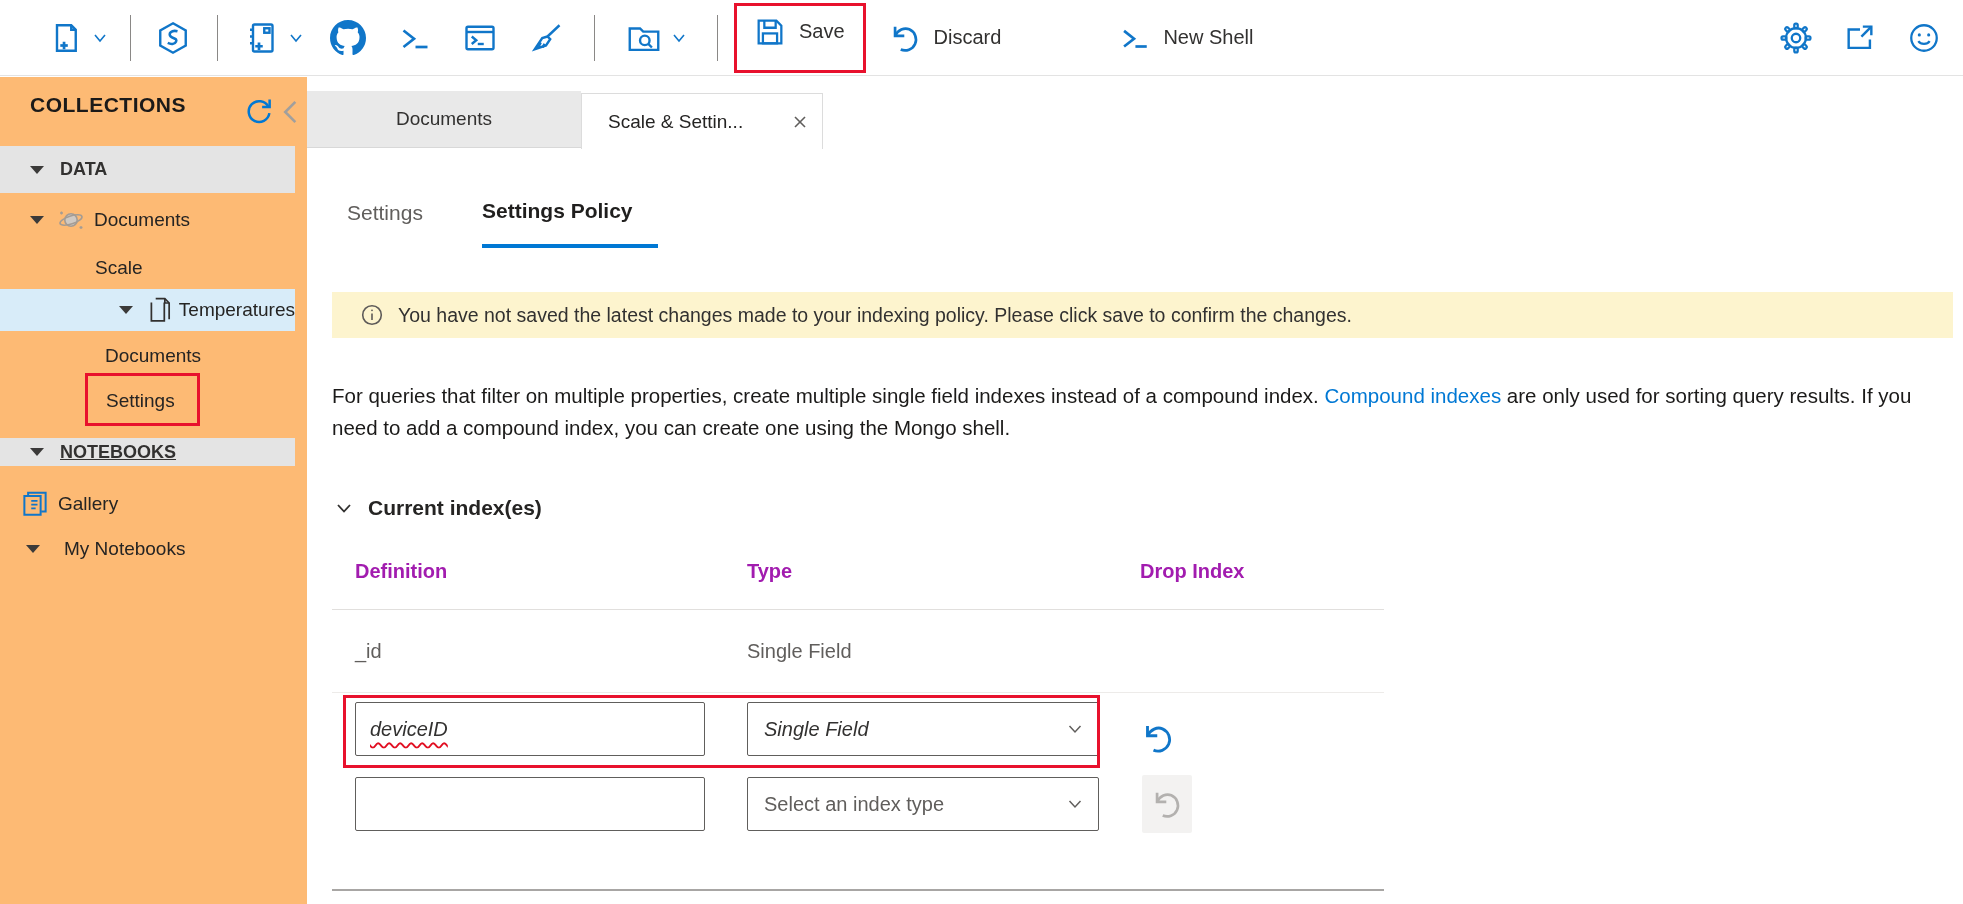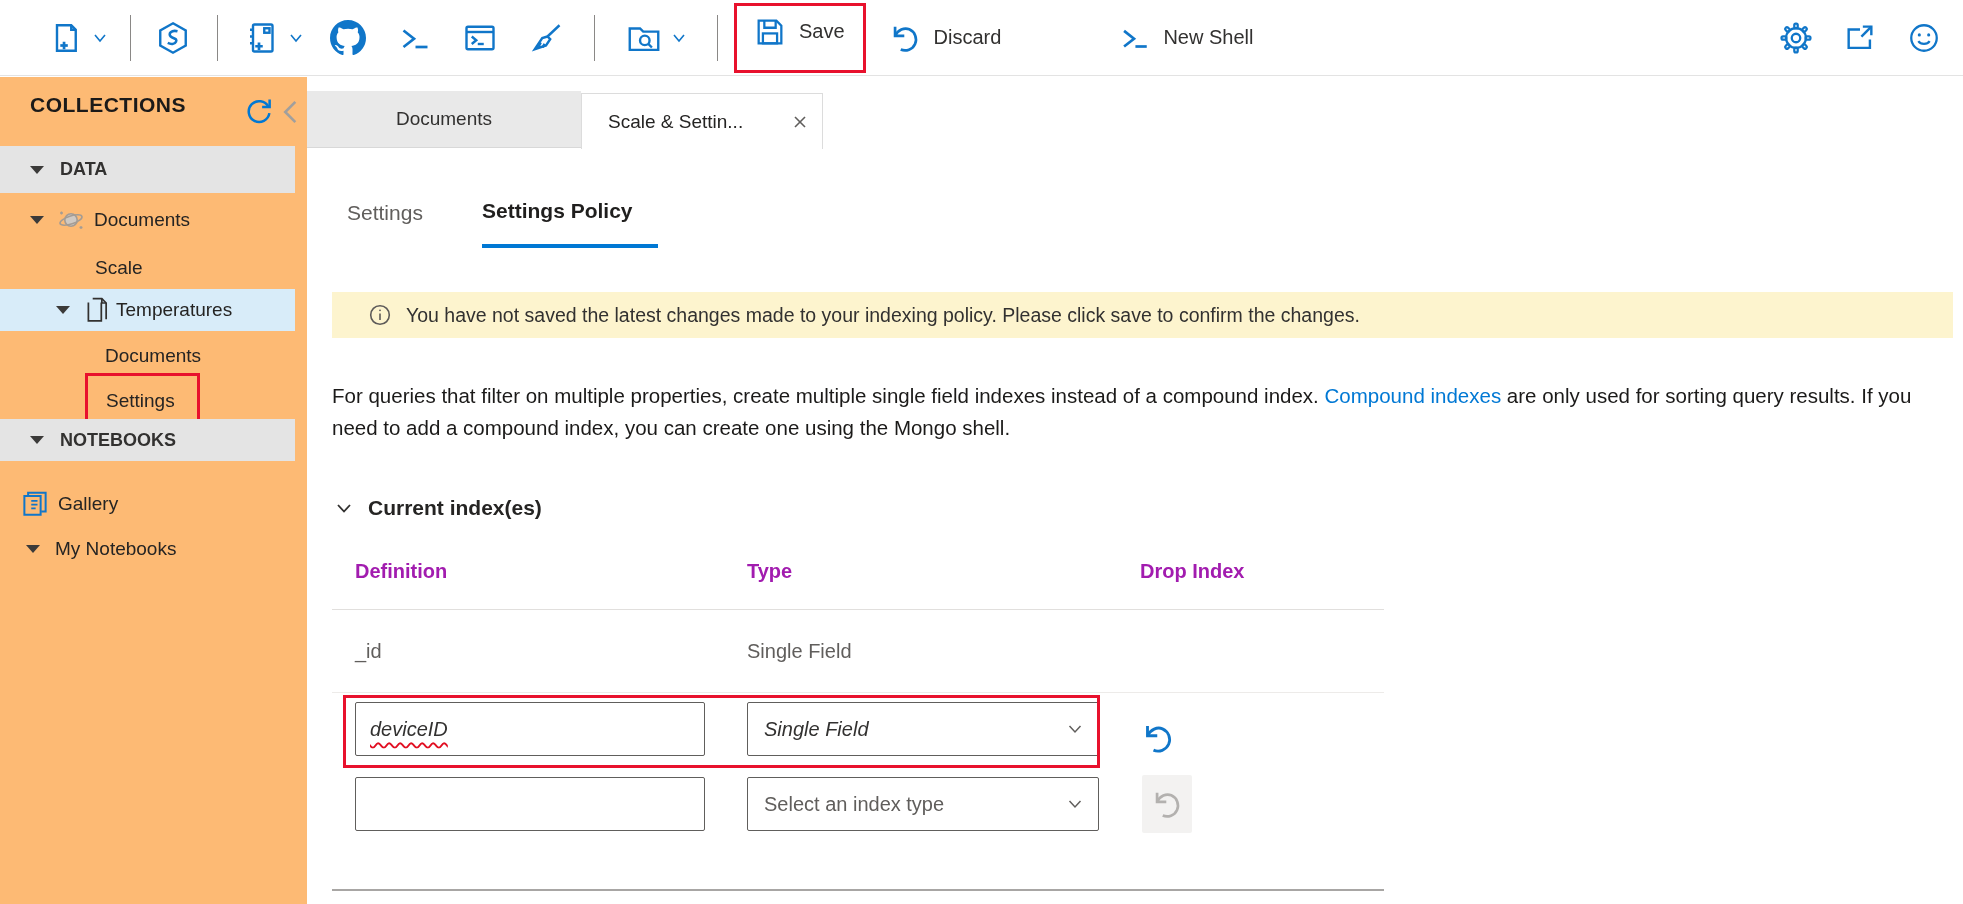--- a/index.html
+++ b/index.html
@@ -25,42 +25,42 @@
 
   
   .sidebar{ position:absolute; top:77px; left:0; width:307px; height:827px; background:#fdba74; }
   .side-header{ position:absolute; top:16px; left:30px; font-size:21px; font-weight:bold;
     color:#1b1a19; letter-spacing:.5px; }
   .side-refresh{ position:absolute; top:18px; left:244px; color:var(--accent); cursor:pointer; }
   .side-collapse{ position:absolute; top:22px; left:280px; color:#a19f9d; cursor:pointer; }
   .srow{ position:absolute; left:0; width:295px; display:flex; align-items:center;
     font-size:19px; color:#252423; cursor:pointer; }
   .srow.gray{ background:var(--rowgray); font-weight:bold; font-size:18px; color:#323130; }
-  .srow.sel{ background:var(--selection); }
+  .srow.sel{ background:var(--selection);justify-content:flex-end; }
   .tri{ width:0; height:0; border-left:7px solid transparent; border-right:7px solid transparent;
     border-top:8px solid #3b3a39; flex:0 0 auto; }
   .red-box{ position:absolute; border:3px solid var(--red); pointer-events:none; }
 
   
   .tab-docs{ position:absolute; left:307px; top:91px; width:274px; height:57px;
     background:#e9e9e9; border-bottom:1px solid #d8d8d8; display:flex; align-items:center;
     justify-content:center; font-size:19px; color:#323130; cursor:pointer; }
   .tab-active{ position:absolute; left:581px; top:93px; width:242px; height:56px;
     background:#fff; border:1px solid #dcdcdc; border-bottom:none; display:flex;
     align-items:center; font-size:19px; color:#252423; padding:0 14px 0 26px; cursor:pointer; }
   .tab-active .close{ margin-left:auto; color:#605e5c; cursor:pointer; }
 
   
   .pivot-settings{ position:absolute; left:347px; top:201px; font-size:21px; color:#605e5c; cursor:pointer; }
   .pivot-indexing{ position:absolute; left:482px; top:199px; font-size:21px; font-weight:bold; color:#201f1e; cursor:pointer; }
   .pivot-underline{ position:absolute; left:482px; top:244px; width:176px; height:4px; background:var(--accent); }
 
   
   .banner{ position:absolute; left:332px; top:292px; width:1621px; height:46px;
-    background:var(--banner-bg); display:flex; align-items:center; padding-left:36px; }
+    background:var(--banner-bg); display:flex; align-items:center; padding-left:28px; }
   .banner .txt{ font-size:19.5px; color:#323130; margin-left:14px; }
   .banner-icon{ color:#5d5a58; }
 
   
   .desc{ position:absolute; left:332px; top:380px; width:1626px; font-size:20.5px;
     line-height:32px; color:#1b1a19; }
   .desc a{ color:var(--accent); text-decoration:none; cursor:pointer; }
 
   
   .section-head{ position:absolute; left:334px; top:496px; display:flex; align-items:center;
@@ -305,39 +305,39 @@
 
   <div class="srow" style="top:260px; height:38px;">
     <span style="margin-left:105px">Documents</span>
   </div>
 
   <div class="srow" style="top:302px; height:44px;">
     <span style="margin-left:106px">Settings</span>
   </div>
   <div class="red-box" style="left:85px; top:296px; width:115px; height:53px;"></div>
 
-  <div class="srow gray" style="top:342px; height:42px;">
+  <div class="srow gray" style="top:361px; height:28px;text-decoration:underline;">
     <span class="tri" style="margin-left:30px"></span>
     <span style="margin-left:16px">NOTEBOOKS</span>
   </div>
 
   <div class="srow" style="top:407px; height:40px;">
     <span style="margin-left:20px">
       <svg width="30" height="30" viewBox="0 0 24 24" fill="none" stroke="#1076c9" stroke-width="1.6">
         <path d="M3.5 5.5 h13 v15 h-13 z"></path>
         <path d="M6.5 5.5 V3 h14 v15 h-3.5"></path>
         <path d="M9 9.5 h5 M9 12.5 h5 M9 15.5 h3.5" stroke-width="1.4"></path>
       </svg>
     </span>
     <span style="margin-left:8px">Gallery</span>
   </div>
 
   <div class="srow" style="top:452px; height:40px;">
     <span class="tri" style="margin-left:26px"></span>
-    <span style="margin-left:15px">My Notebooks</span>
+    <span style="margin-left:24px">My Notebooks</span>
   </div>
 </div>
 
 <div class="tab-docs">
   <span>Documents</span>
 </div>
 <div class="tab-active">
   <span>Scale &amp; Settin...</span>
   <span class="close">
     <svg width="16" height="16" viewBox="0 0 16 16" stroke="currentColor" stroke-width="1.6" fill="none">

